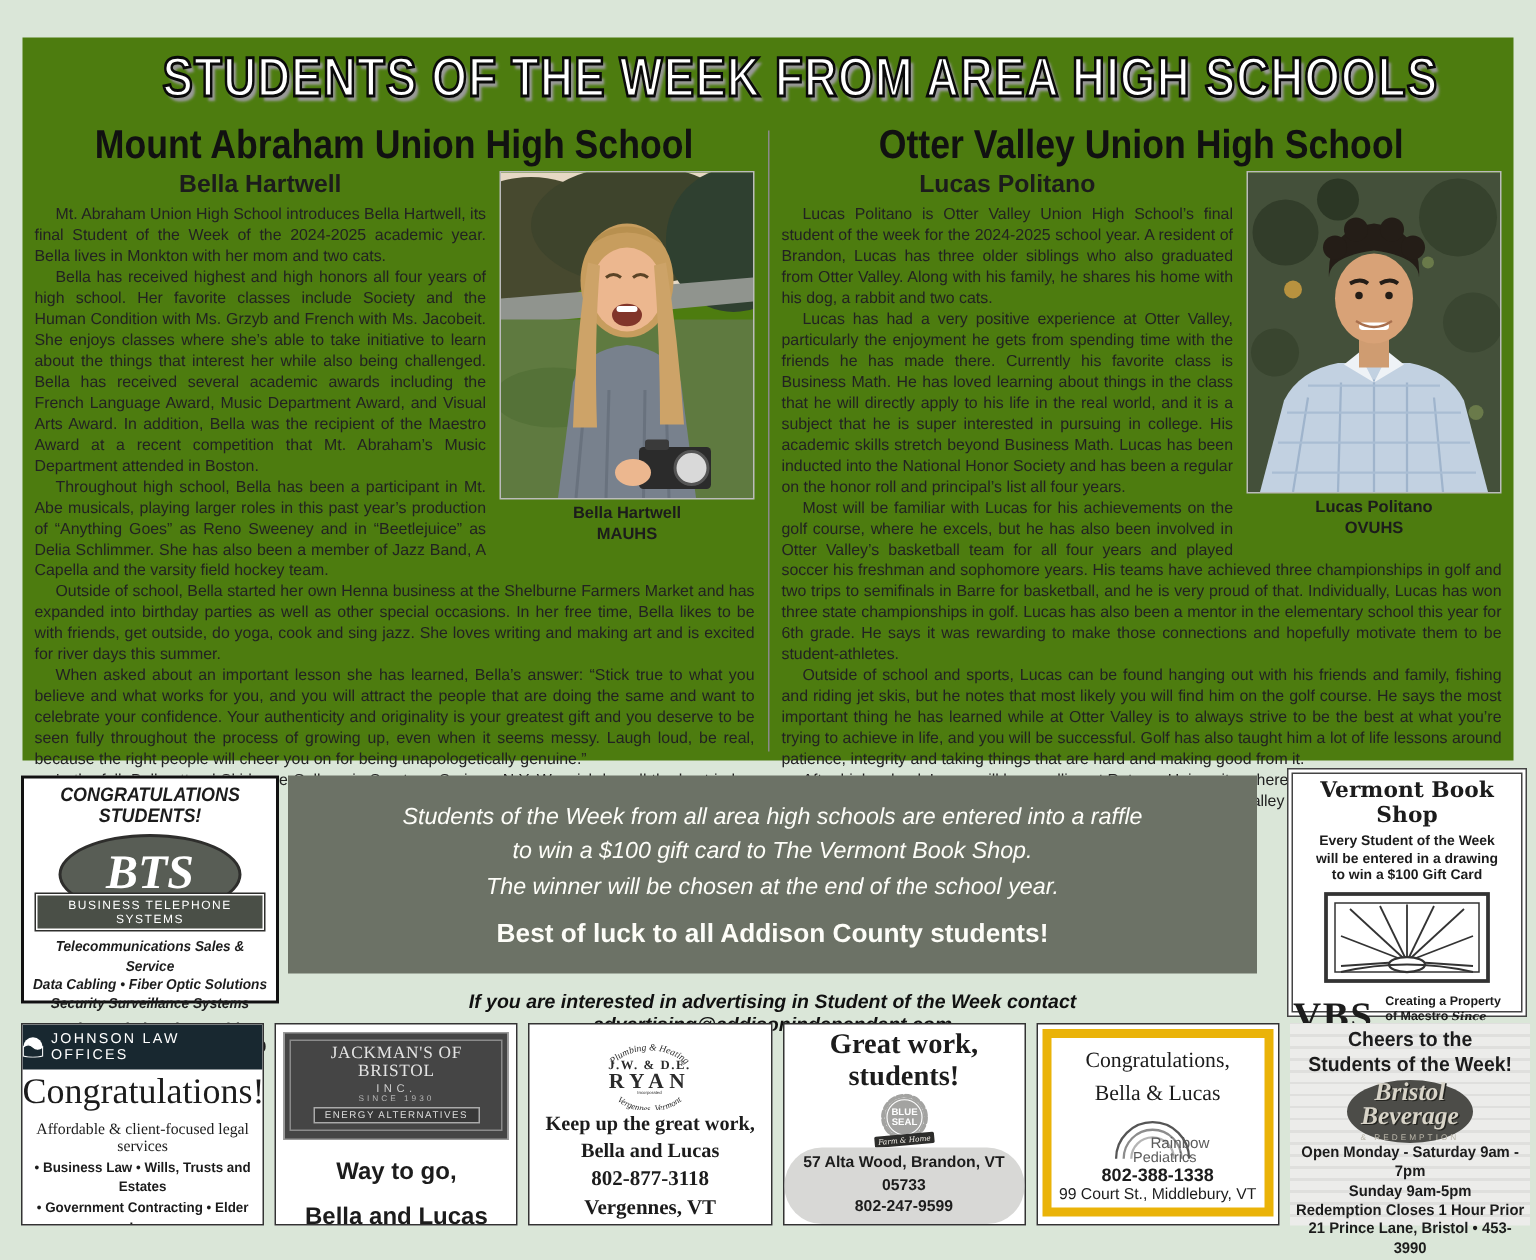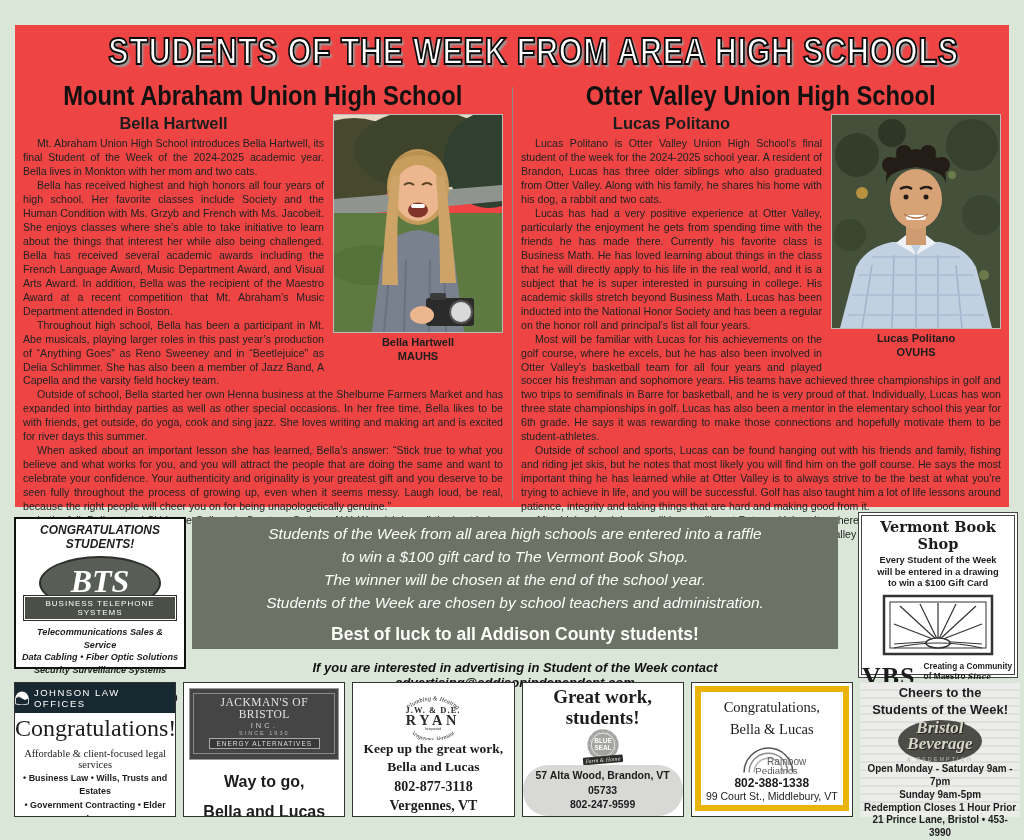--- a/index.html
+++ b/index.html
@@ -80,21 +80,21 @@
   .bristol{background:repeating-linear-gradient(0deg,#ececea 0 6px,#dfdfdd 6px 8px);text-align:center;display:flex;flex-direction:column;}
   .bristol-head{font-weight:bold;font-size:13.5px;line-height:1.25;margin-top:3px;transform:scaleX(.96);}
   .bristol-circle{width:84px;height:84px;border-radius:50%;background:#4c4c48;margin:1px auto;color:#d8d4c8;display:flex;flex-direction:column;justify-content:center;text-shadow:1px 1px 0 #23231f;}
   .bristol-b1{font-family:"Liberation Serif",serif;font-style:italic;font-weight:bold;font-size:17px;line-height:.95;}
   .bristol-red{font-size:5.5px;letter-spacing:2px;margin-top:4px;text-shadow:none;color:#b9b5a8;}
   .bristol-hours{font-weight:bold;font-size:10.3px;line-height:1.25;transform:scaleX(.96);}
 </style>
 </head>
 <body style="background: rgb(218, 230, 216);">
 
-<div class="articles-panel" style="background: #ef4444;">
+<div class="articles-panel" style="background: #4d7c0f;">
   <div class="banner">
     <span>STUDENTS OF THE WEEK FROM AREA HIGH SCHOOLS</span>
   </div>
   <div class="divider"></div>
 
   <div class="article left">
     <div class="school-head"><span>Mount Abraham Union High School</span></div>
     <figure class="photo">
       <svg width="168" height="217" viewBox="0 0 168 217">
         <rect x="0" y="0" width="168" height="78" fill="#e6d8c4"></rect>
@@ -191,21 +191,20 @@
     <div>Security Surveillance Systems</div>
   </div>
   <div class="bts-names">John and Jim Fitzgerald</div>
   <div class="bts-url">www.bts-vt.com • 802-388-8999</div>
 </div>
 
 <div class="raffle" style="background: rgb(108, 114, 102);">
   <div class="rline">Students of the Week from all area high schools are entered into a raffle</div>
   <div class="rline">to win a $100 gift card to The Vermont Book Shop.</div>
   <div class="rline">The winner will be chosen at the end of the school year.</div>
-  <div class="rline">Students of the Week are chosen by school teachers and administration.</div>
   <div class="rbold">Best of luck to all Addison County students!</div>
 </div>
 <div class="contact-line">If you are interested in advertising in Student of the Week contact advertising@addisonindependent.com</div>
 
 <div class="vbs-ad ad-box">
   <div class="vbs-inner">
     <div class="vbs-title">Vermont Book Shop</div>
     <div class="vbs-lines">
       <div>Every Student of the Week</div>
       <div>will be entered in a drawing</div>
@@ -224,21 +223,21 @@
         <line x1="56" y1="47" x2="94" y2="12"></line>
           <line x1="56" y1="47" x2="100" y2="30"></line>
         <line x1="56" y1="47" x2="100" y2="50"></line>
       </g>
       <ellipse cx="56" cy="49" rx="12" ry="5" fill="#fff" stroke="#333" stroke-width="1.5"></ellipse>
       <path d="M12,54 Q56,44 100,54" fill="none" stroke="#333" stroke-width="1.2"></path>
     </svg>
     <div class="vbs-bottom">
       <span class="vbs-logo">VBS</span>
       <span class="vbs-tag">
-        <span>Creating a Community</span><br>
+        <span>Creating a Property</span><br>
         <span>of Maestro</span>
         <span class="vbs-since">Since 1949</span>
       </span>
     </div>
   </div>
 </div>
 
 <div class="ads-row">
 
   <div class="ad">

